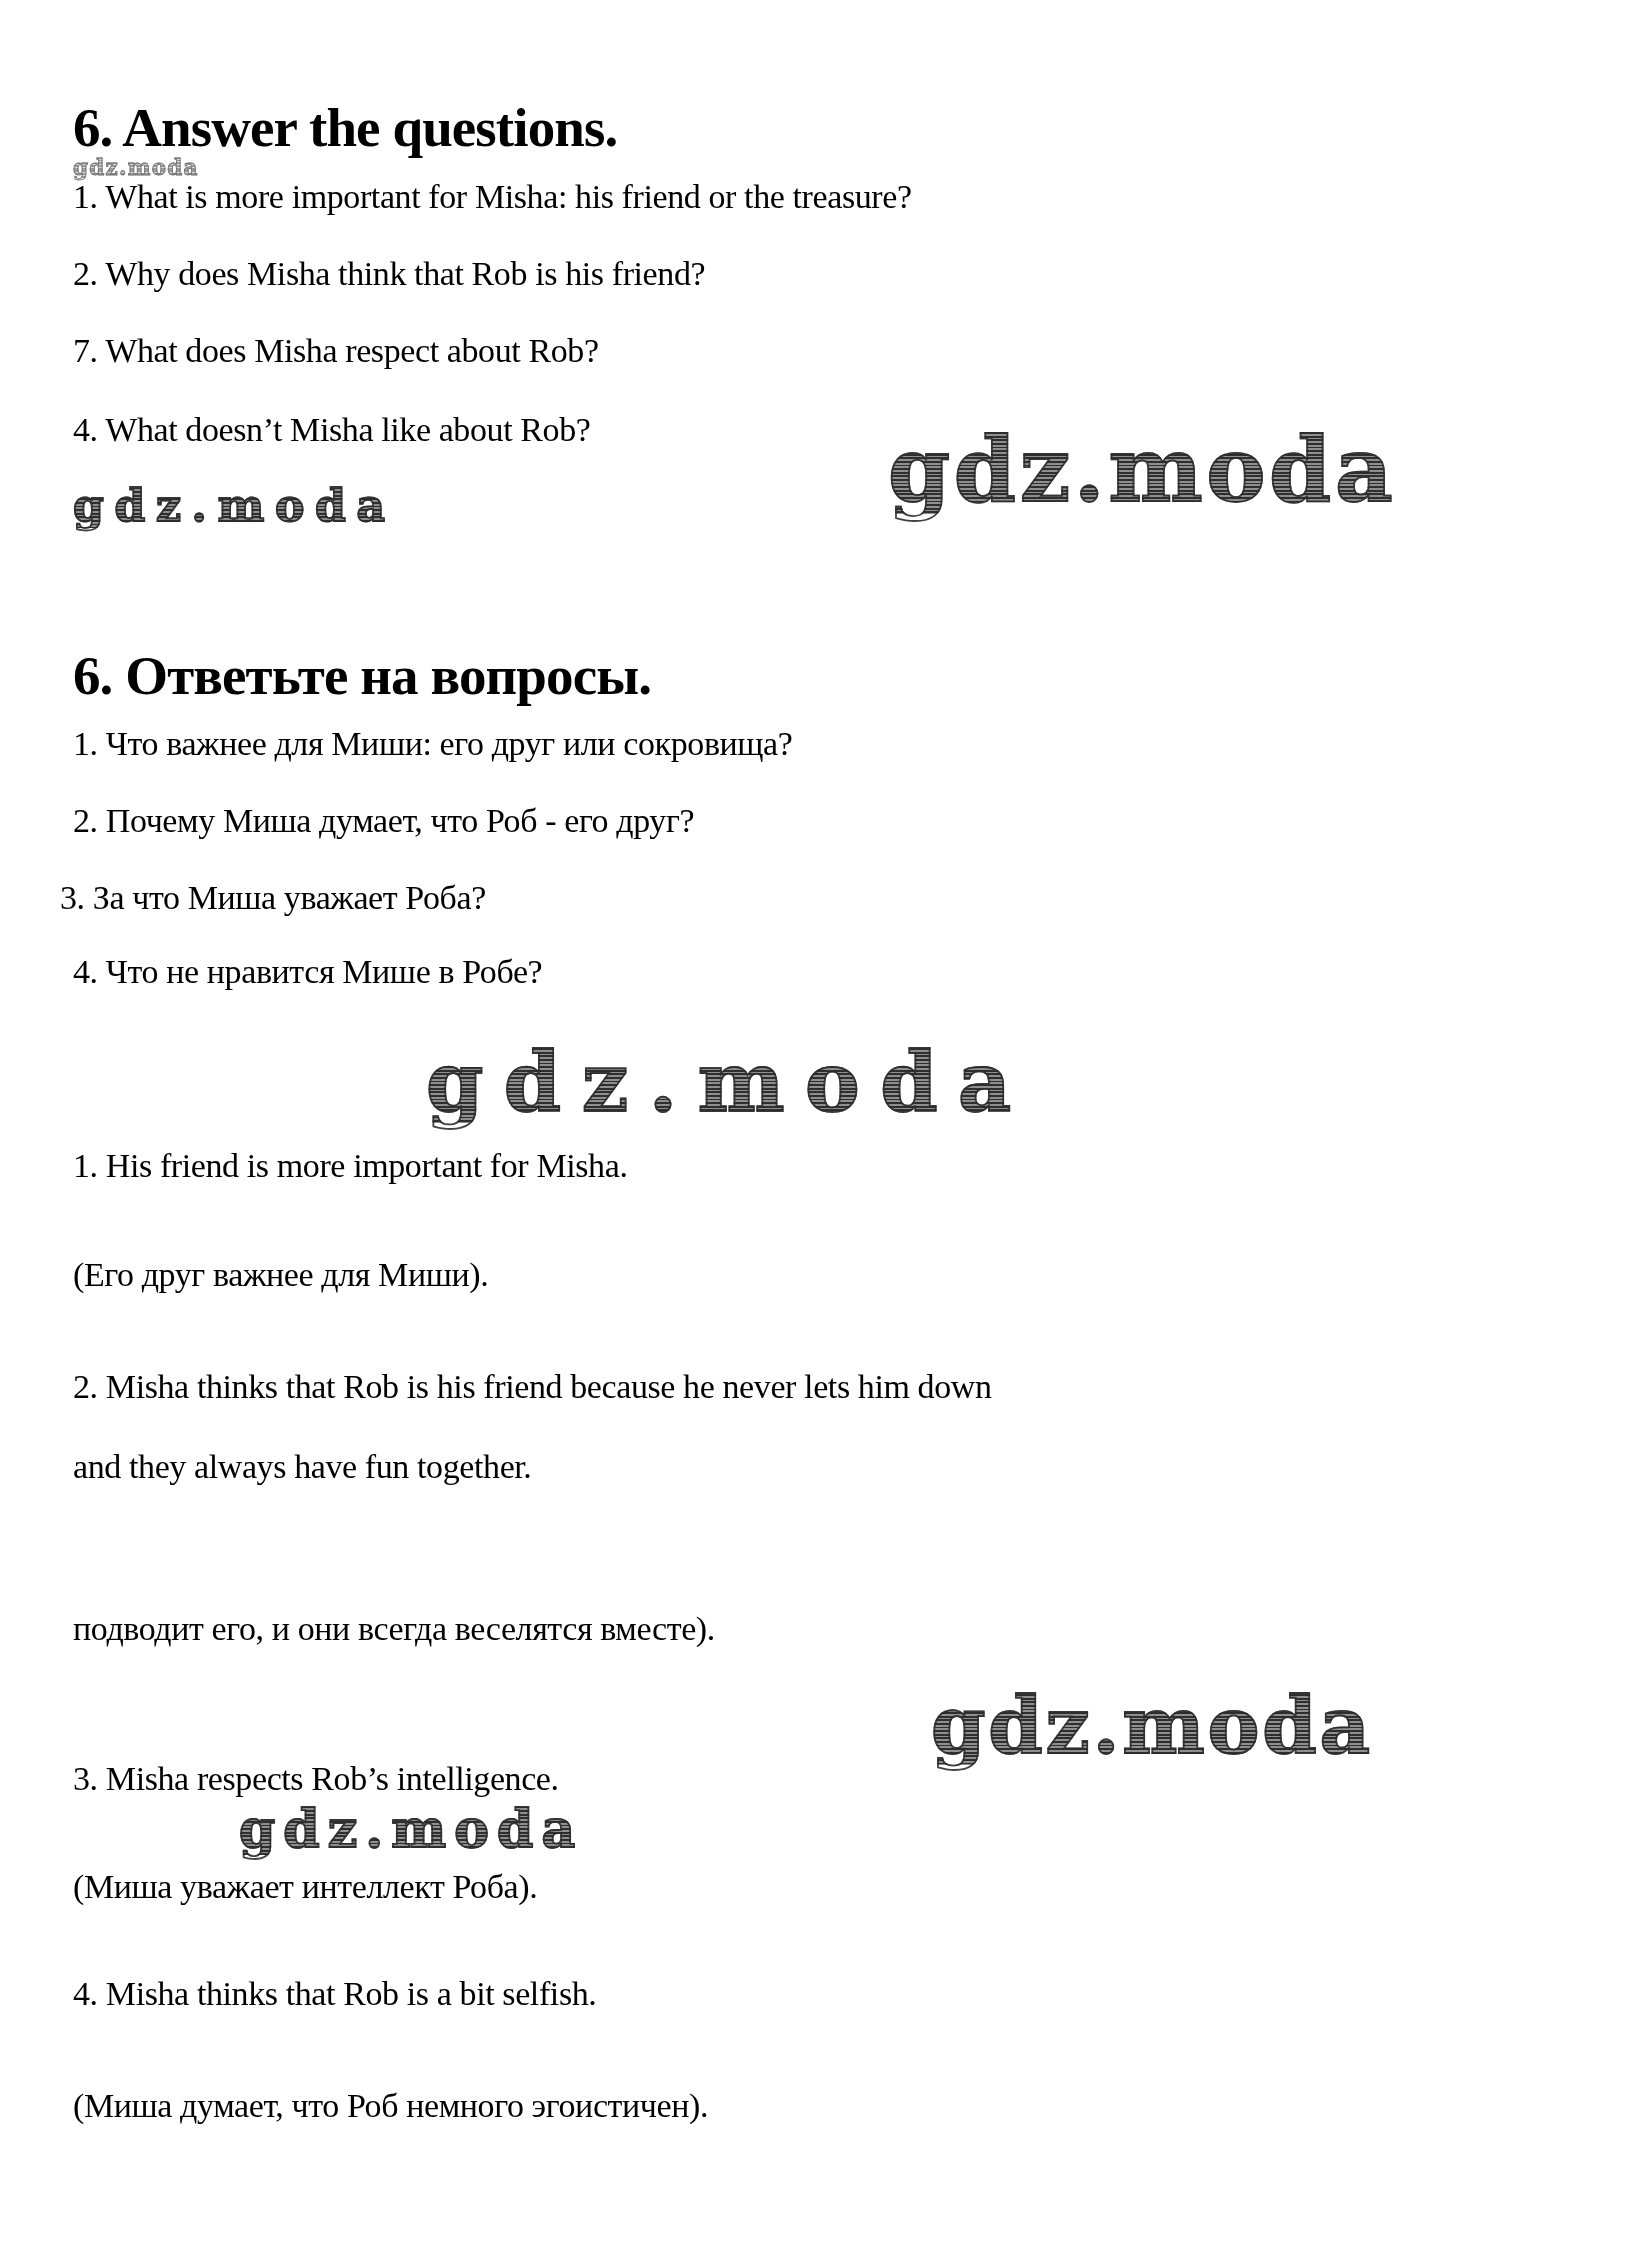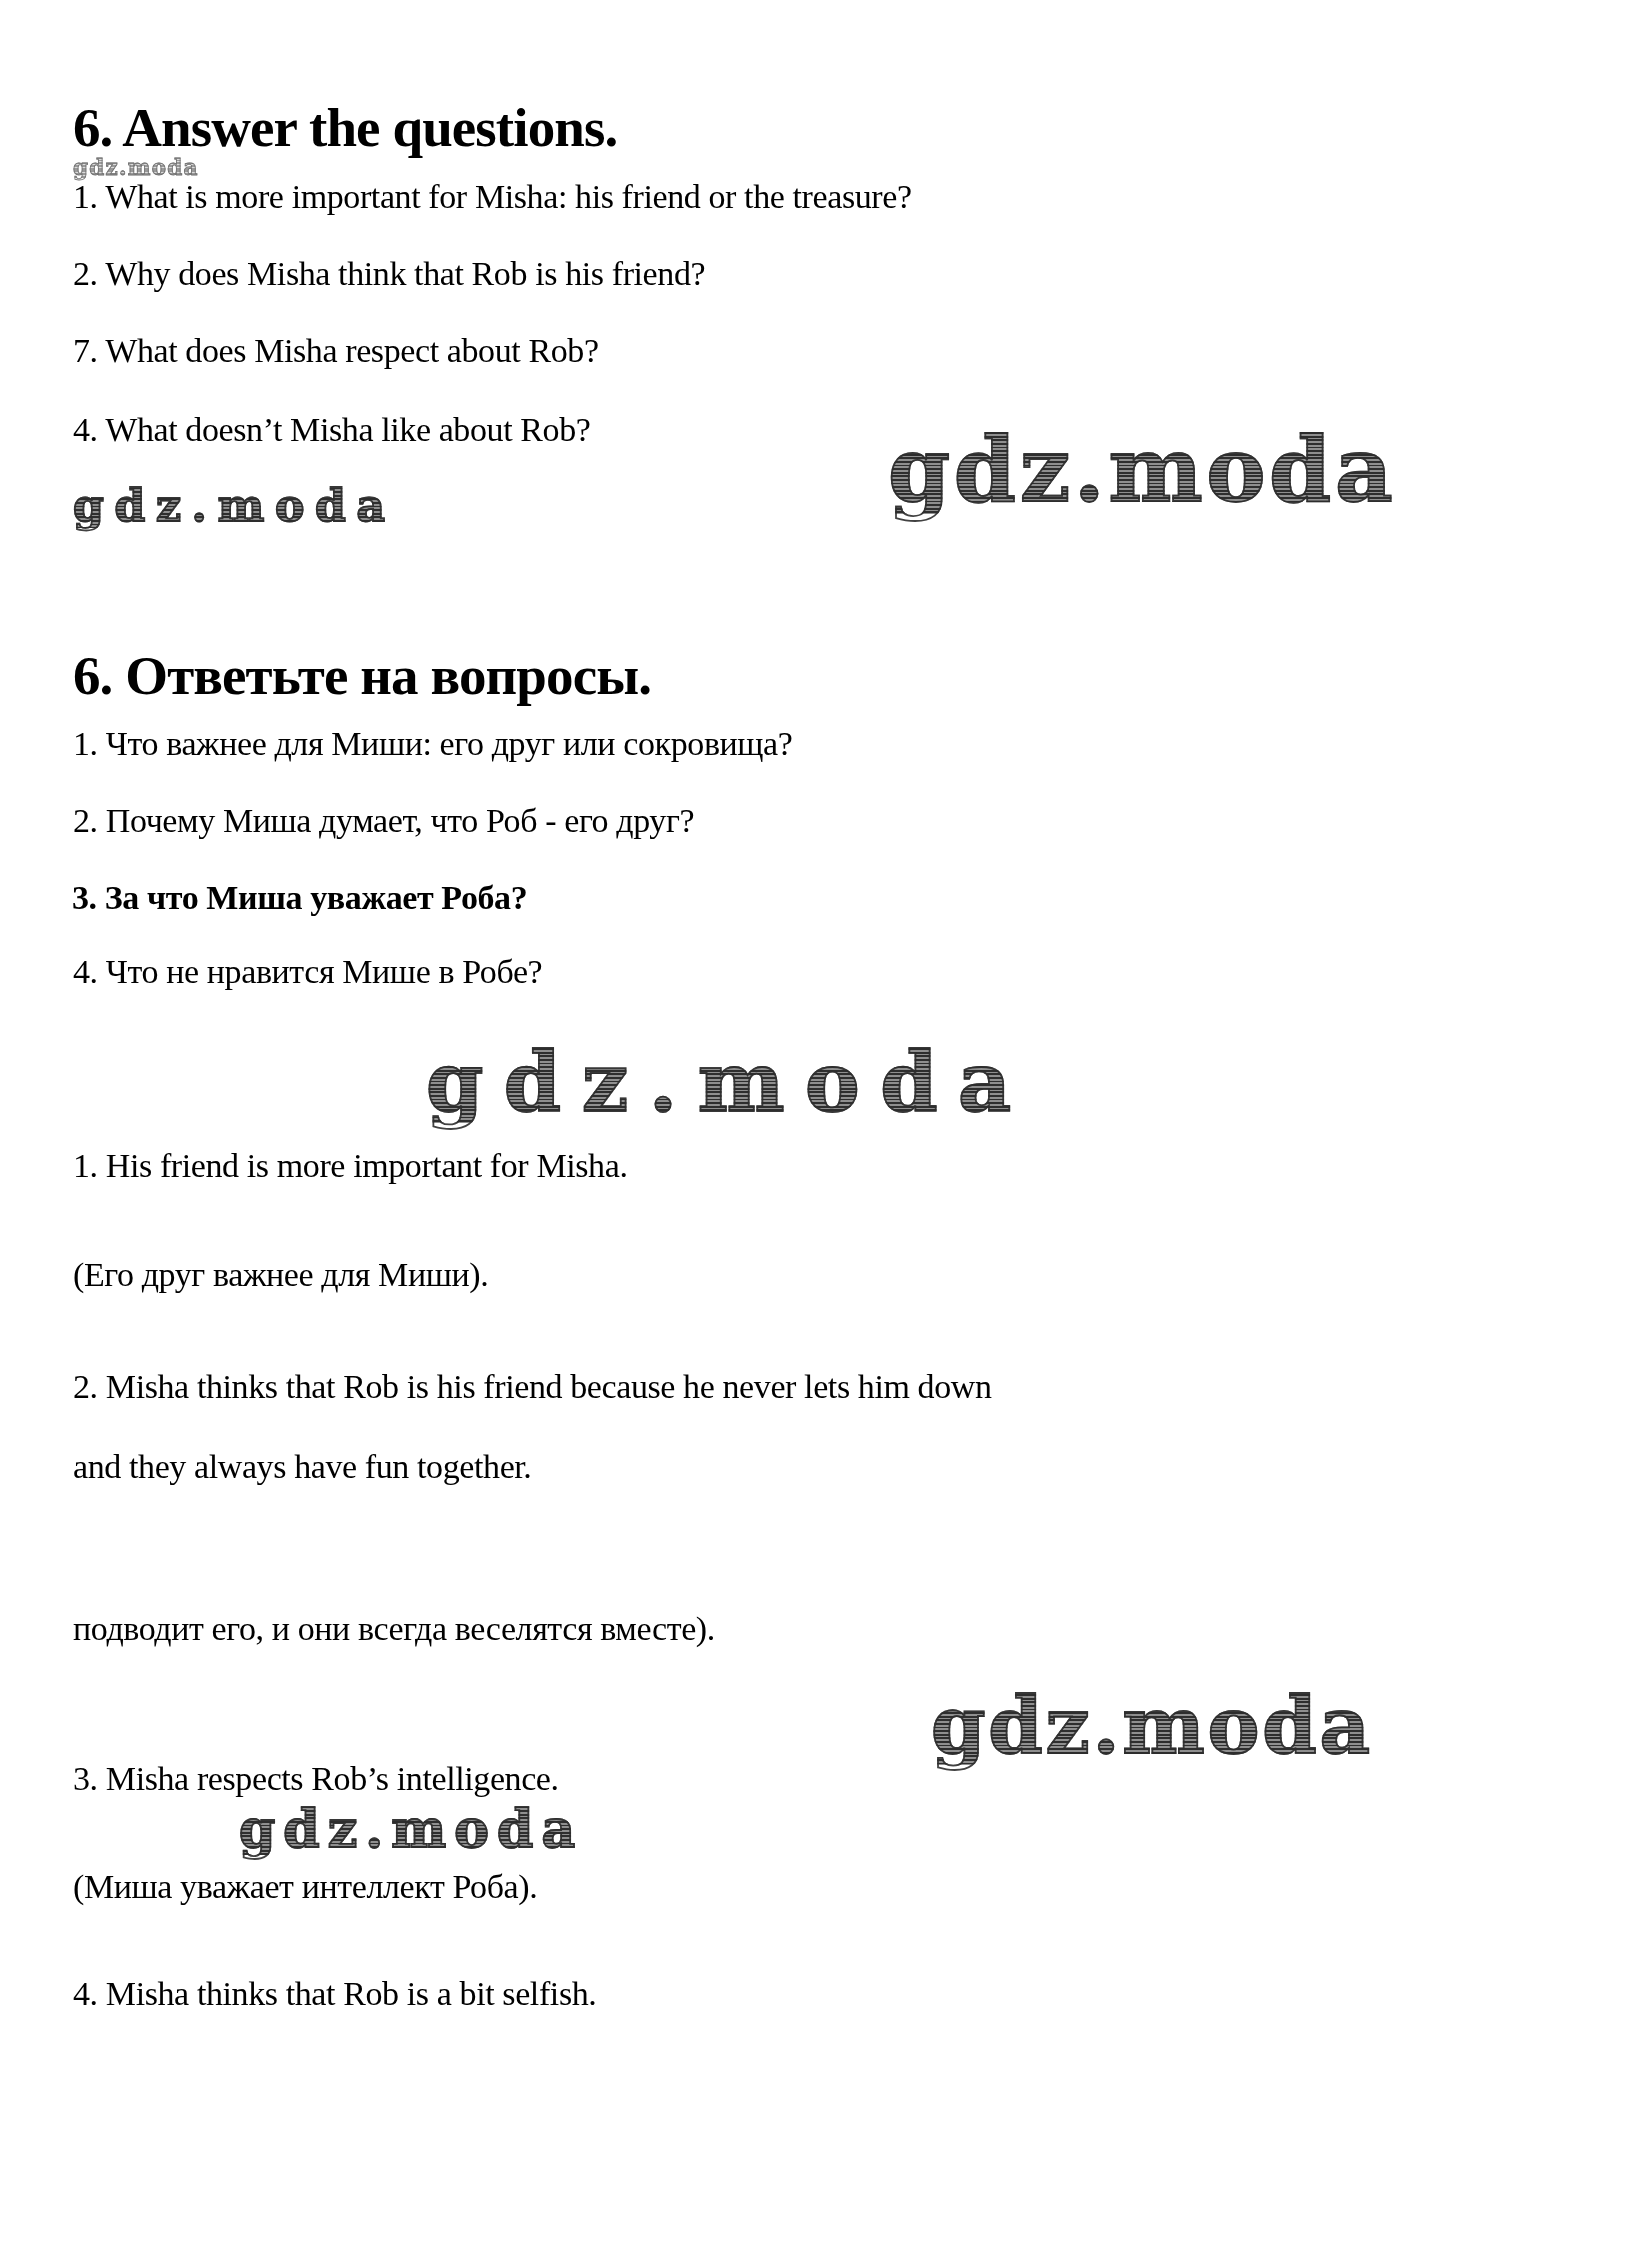--- a/index.html
+++ b/index.html
@@ -64,21 +64,21 @@
   <div class="line" style="left:73px; top:381px;">4. What doesn’t Misha like about Rob?</div>
 
   <div class="wm" style="left:888px; top:393px; font-size:89px; letter-spacing:3.6px;">gdz.moda</div>
 
   <div class="wm" style="left:73px; top:452px; font-size:44px; letter-spacing:10.7px;">gdz.moda</div>
 
   <div class="line heading" style="left:73px; top:616px;">6. Ответьте на вопросы.</div>
 
   <div class="line" style="left:73px; top:695px;">1. Что важнее для Миши: его друг или сокровища?</div>
   <div class="line" style="left:73px; top:772px;">2. Почему Миша думает, что Роб - его друг?</div>
-  <div class="line" style="left:72px; top:849px;font-weight:bold;">3. За что Миша уважает Роба?</div>
+  <div class="line" style="left:60px; top:849px;">3. За что Миша уважает Роба?</div>
   <div class="line" style="left:73px; top:923px;">4. Что не нравится Мише в Робе?</div>
 
   <div class="wm" style="left:426px; top:1009px; font-size:82px; letter-spacing:20.5px;">gdz.moda</div>
 
   <div class="line" style="left:73px; top:1117px;">1. His friend is more important for Misha.</div>
   <div class="line" style="left:73px; top:1226px;">(Его друг важнее для Миши).</div>
 
   <div class="line" style="left:73px; top:1338px;">2. Misha thinks that Rob is his friend because he never lets him down</div>
   <div class="line" style="left:73px; top:1418px;text-align:center;">and they always have fun together.</div>
 
@@ -86,15 +86,16 @@
 
   <div class="wm" style="left:931px; top:1655px; font-size:78px; letter-spacing:2.7px;">gdz.moda</div>
 
   <div class="line" style="left:73px; top:1730px;">3. Misha respects Rob’s intelligence.</div>
 
   <div class="wm" style="left:239px; top:1771px; font-size:52px; letter-spacing:8px;">gdz.moda</div>
 
   <div class="line" style="left:73px; top:1838px;">(Миша уважает интеллект Роба).</div>
 
   <div class="line" style="left:73px; top:1945px;">4. Misha thinks that Rob is a bit selfish.</div>
+  <div class="line" style="left:73px; top:2057px;">(Миша думает, что Роб немного эгоистичен).</div>
 
 </div>
 
 
 </body></html>

